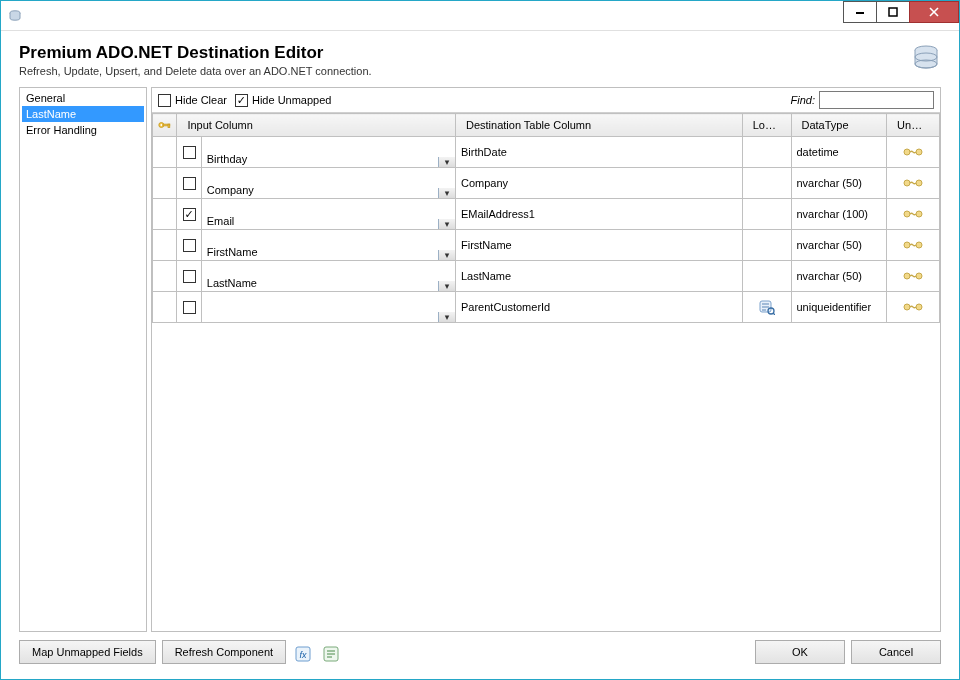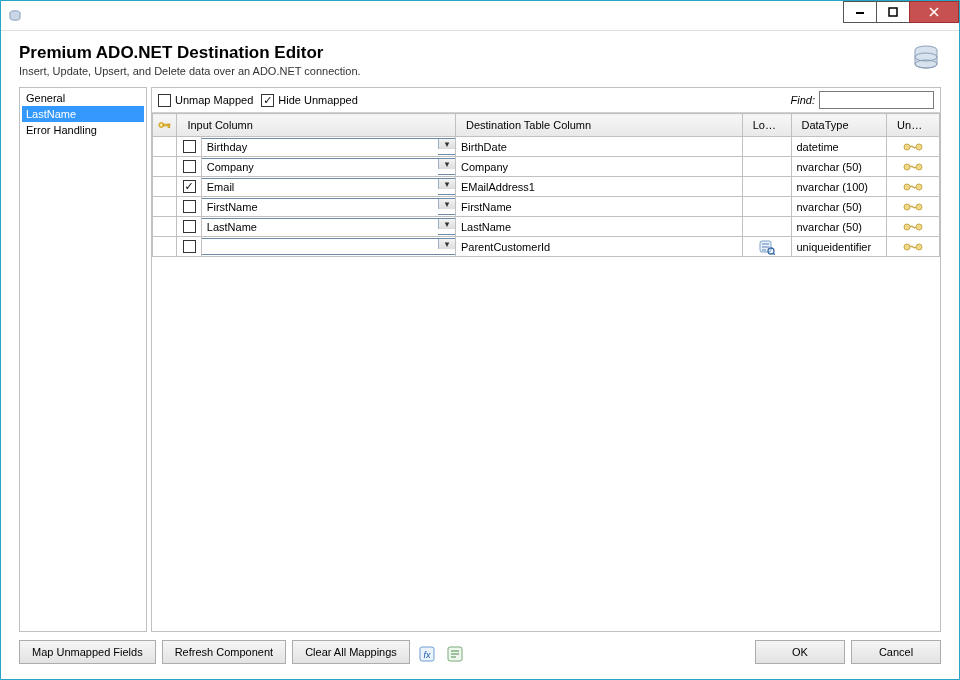--- a/index.html
+++ b/index.html
@@ -39,21 +39,21 @@
 
   
   .tbl { width:100%; border-collapse:collapse; table-layout:fixed; }
   .tbl th { background:linear-gradient(#f7f7f7,#e8e8e8); border:1px solid #c0c0c0; font-weight:normal; text-align:left; padding:3px 5px; font-size:11px; height:22px;}
   .tbl td { border:1px solid #c0c0c0; padding:0; height:20px; font-size:11px; vertical-align:middle;}
   .cell { padding:2px 5px; white-space:nowrap; overflow:hidden; text-overflow:ellipsis; }
   col.c-key { width:24px; } col.c-chk{width:24px;} col.c-input{width:250px;} col.c-dest{width:282px;} col.c-look{width:48px;} col.c-dt{width:94px;} col.c-unmap{width:52px;}
   .key-icon { display:flex; align-items:center; justify-content:center; }
   .row-chk { width:13px; height:13px; border:1px solid #333; margin:auto; display:flex; align-items:center; justify-content:center; background:#fff;}
   .row-chk.checked::after { content:"✓"; color:#000; font-size:11px; line-height:1;}
-  .input-combo { display:flex; align-items:flex-start; height:17px; border:1px solid #6d8aa8; margin:-1px; }
+  .input-combo { display:flex; align-items:flex-end; height:32px; border:1px solid #6d8aa8; margin:-1px; }
   .input-combo .val { flex:1; padding:2px 5px; background:#fff; white-space:nowrap; overflow:hidden;}
   .input-combo .dd { width:17px; background:linear-gradient(#f3f3f3,#dcdcdc); border-left:1px solid #9cb0c5; display:flex; align-items:center; justify-content:center; color:#333; font-size:9px;}
   .center-icon { display:flex; align-items:center; justify-content:center; height:100%; }
   .remain { flex:1; }
 
   
   .footer { padding:8px 18px 0 18px; display:flex; align-items:center; gap:6px; }
   .btn { height:24px; padding:0 12px; background:linear-gradient(#f5f5f5,#e3e3e3); border:1px solid #acacac; font-size:11px; display:flex; align-items:center; cursor:default; white-space:nowrap;}
   .btn.small { width:90px; justify-content:center;}
   .icon-btn { width:22px; height:22px; border:1px solid transparent; display:flex; align-items:flex-end; justify-content:center;}
@@ -87,21 +87,21 @@
             <line x1="2" y1="2" x2="10" y2="10" stroke="#fff" stroke-width="1.6"></line>
             <line x1="10" y1="2" x2="2" y2="10" stroke="#fff" stroke-width="1.6"></line>
           </svg>
       </div>
     </div>
   </div>
 
   <div class="hdr">
     <div class="hdr-left">
       <div class="hdr-title">Premium ADO.NET Destination Editor</div>
-      <div class="hdr-sub">Insert, Update, Upsert, and Delete data over an ADO.NET connection.</div>
+      <div class="hdr-sub">Refresh, Update, Upsert, and Delete data over an ADO.NET connection.</div>
     </div>
     <div class="hdr-icon">
       <svg width="30" height="30" viewBox="0 0 30 30">
         <ellipse cx="15" cy="7" rx="11" ry="4" fill="#d7e2ee" stroke="#8aa0b8"></ellipse>
         <path d="M4 7 v14 a11 4 0 0 0 22 0 V7" fill="#d7e2ee" stroke="#8aa0b8"></path>
         <ellipse cx="15" cy="14" rx="11" ry="4" fill="none" stroke="#8aa0b8"></ellipse>
         <ellipse cx="15" cy="21" rx="11" ry="4" fill="none" stroke="#8aa0b8"></ellipse>
       </svg>
     </div>
   </div>
@@ -109,21 +109,21 @@
   <div class="body">
     <div class="sidebar">
       <div class="side-item">General</div>
       <div class="side-item selected">LastName</div>
       <div class="side-item">Error Handling</div>
     </div>
 
     <div class="main">
       <div class="toolbar2">
         <span class="cb"></span>
-        <span>Unmap Mapped</span>
+        <span>Hide Clear</span>
         <span style="width:8px"></span>
         <span class="cb checked"></span>
         <span>Hide Unmapped</span>
         <span class="find-lbl">Find:</span>
         <input class="find-box" value="" style="">
       </div>
 
       <table class="tbl">
         <colgroup>
           <col class="c-key">
@@ -353,21 +353,20 @@
             </tr>
           </tbody>
       </table>
       <div class="remain"></div>
     </div>
   </div>
 
   <div class="footer">
     <div class="btn">Map Unmapped Fields</div>
     <div class="btn">Refresh Component</div>
-    <div class="btn">Clear All Mappings</div>
     <div class="icon-btn">
       <svg width="16" height="16">
           <rect x="1" y="1" width="14" height="14" rx="2" fill="#eaf3fb" stroke="#6f9ecf"></rect>
           <text x="8" y="12" text-anchor="middle" font-size="9" font-style="italic" fill="#1860a8">fx</text>
         </svg>
     </div>
     <div class="icon-btn">
       <svg width="16" height="16">
           <rect x="1" y="1" width="14" height="14" rx="2" fill="#eef7ee" stroke="#7aaa7a"></rect>
           <path d="M4 5 h8 M4 8 h8 M4 11 h5" stroke="#4a8a4a" stroke-width="1"></path>

